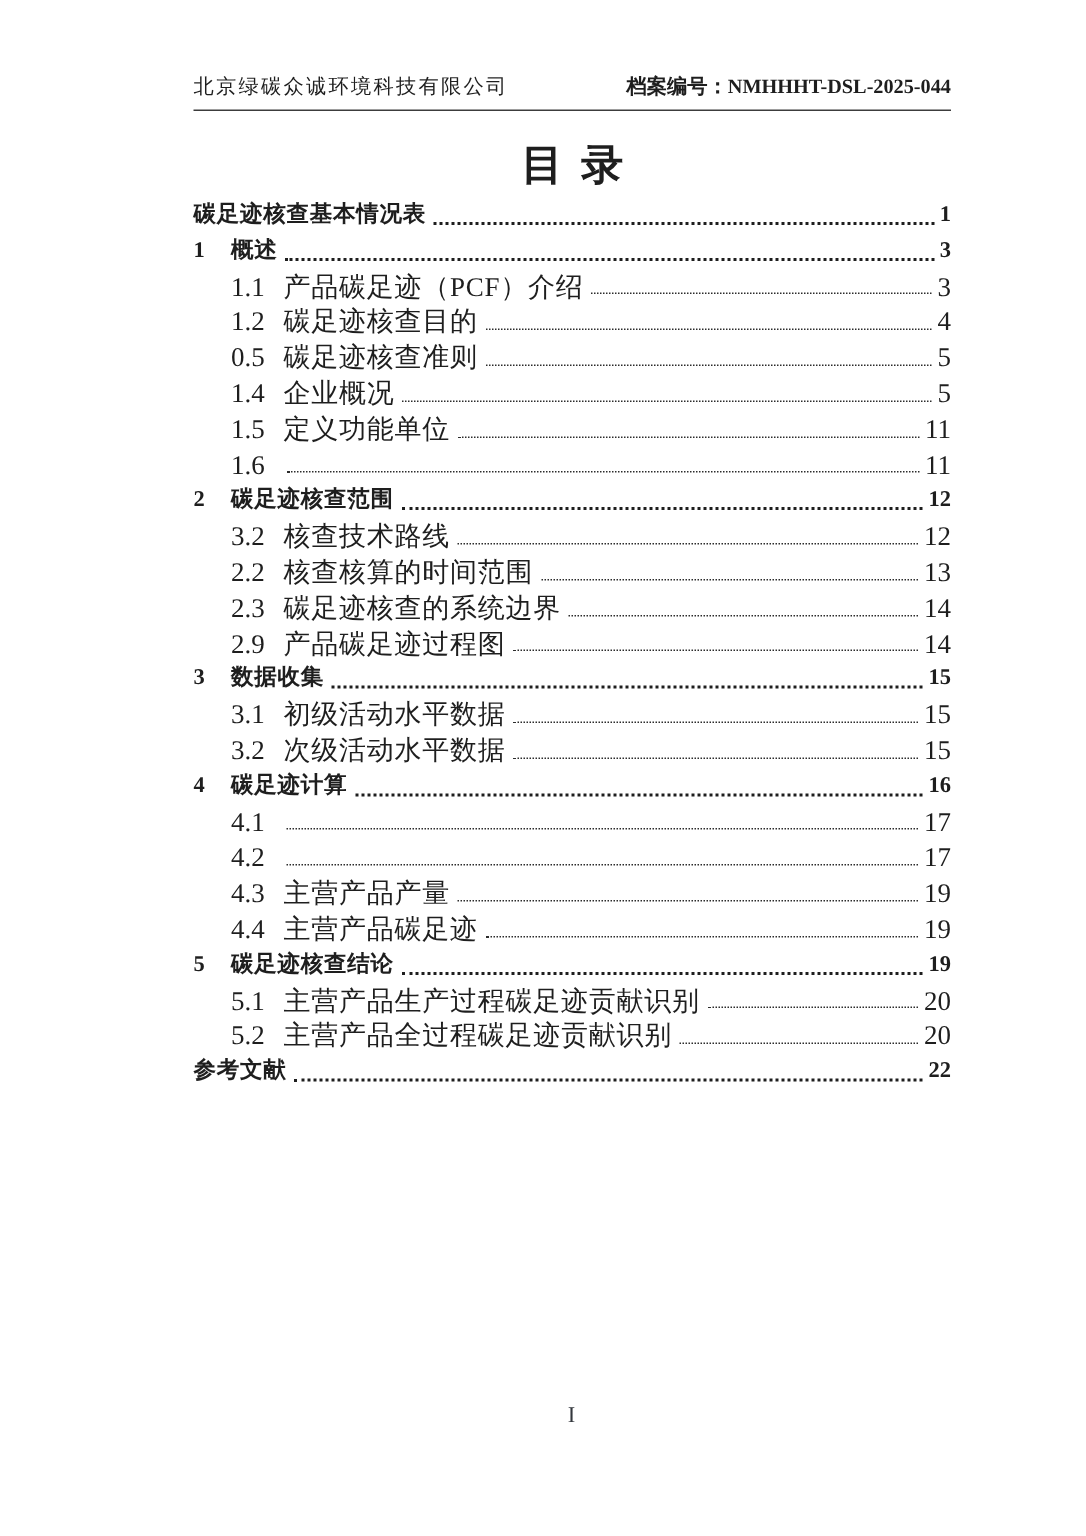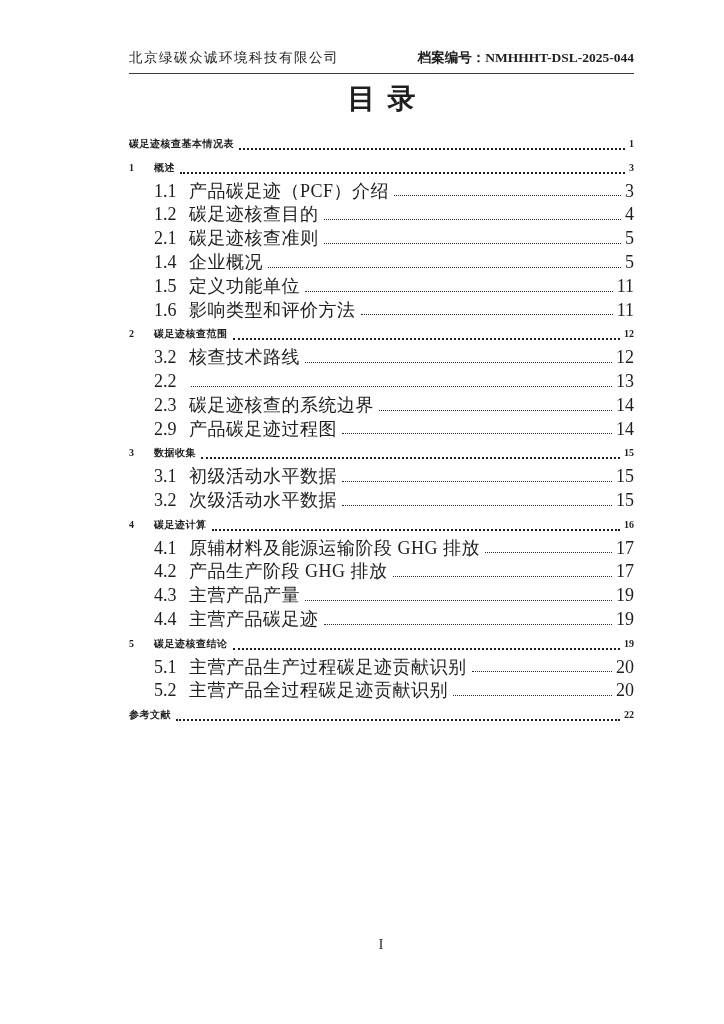--- a/index.html
+++ b/index.html
@@ -29,21 +29,21 @@
     font-size: 13.5px;
     padding-bottom: 6px;
     border-bottom: 1.6px solid #3c3c3c;
     white-space: nowrap;
   }
   .header .company { letter-spacing: 1.5px; }
   .header .archive { font-weight: bold; }
   
   .toc-title {
     position: absolute;
-    top: 80px;
+    top: 92px;
     left: 110px;
     width: 505px;
     margin: 0;
     text-align: center;
     font-size: 28px;
     font-weight: bold;
     letter-spacing: 12px;
     padding-left: 12px;
     box-sizing: border-box;
     line-height: 38px;
@@ -77,21 +77,21 @@
   }
   .toc-row .leader {
     flex: 1 1 auto;
     align-self: flex-end;
     height: 0;
     border-bottom: 1.7px dotted #2c2c2c;
     margin: 0 4px 7px 2px;
     min-width: 20px;
   }
   .toc-row .page-num { flex: 0 0 auto; }
-  .toc-row.bold { font-weight: bold; font-size: 10px; justify-content: center; }
+  .toc-row.bold { font-weight: bold; font-size: 15px; justify-content: center; }
   .toc-row.bold .leader {
     border-bottom: 2.6px dotted #1e1e1e;
     margin-bottom: 6px;
   }
   
   .footer {
     position: absolute;
     top: 936px;
     left: 0;
     width: 724px;
@@ -130,57 +130,57 @@
         <span class="leader"></span>
         <span class="page-num">3</span>
       </div>
       <div class="toc-row lv2">
         <span class="num">1.2</span>
         <span class="label">碳足迹核查目的</span>
         <span class="leader"></span>
         <span class="page-num">4</span>
       </div>
       <div class="toc-row lv2">
-        <span class="num">2.1</span>
+        <span class="num">0.5</span>
         <span class="label">碳足迹核查准则</span>
         <span class="leader"></span>
         <span class="page-num">5</span>
       </div>
       <div class="toc-row lv2">
         <span class="num">1.4</span>
         <span class="label">企业概况</span>
         <span class="leader"></span>
         <span class="page-num">5</span>
       </div>
       <div class="toc-row lv2">
         <span class="num">1.5</span>
         <span class="label">定义功能单位</span>
         <span class="leader"></span>
         <span class="page-num">11</span>
       </div>
       <div class="toc-row lv2">
         <span class="num">1.6</span>
-        <span class="label">影响类型和评价方法</span>
         <span class="leader"></span>
         <span class="page-num">11</span>
       </div>
       <div class="toc-row lv1 bold">
         <span class="num">2</span>
         <span class="label">碳足迹核查范围</span>
         <span class="leader"></span>
         <span class="page-num">12</span>
       </div>
       <div class="toc-row lv2">
         <span class="num">3.2</span>
         <span class="label">核查技术路线</span>
         <span class="leader"></span>
         <span class="page-num">12</span>
       </div>
       <div class="toc-row lv2">
         <span class="num">2.2</span>
+        <span class="label">核查核算的时间范围</span>
         <span class="leader"></span>
         <span class="page-num">13</span>
       </div>
       <div class="toc-row lv2">
         <span class="num">2.3</span>
         <span class="label">碳足迹核查的系统边界</span>
         <span class="leader"></span>
         <span class="page-num">14</span>
       </div>
       <div class="toc-row lv2">
@@ -208,27 +208,25 @@
         <span class="page-num">15</span>
       </div>
       <div class="toc-row lv1 bold">
         <span class="num">4</span>
         <span class="label">碳足迹计算</span>
         <span class="leader"></span>
         <span class="page-num">16</span>
       </div>
       <div class="toc-row lv2">
         <span class="num">4.1</span>
-        <span class="label">原辅材料及能源运输阶段 GHG 排放</span>
         <span class="leader"></span>
         <span class="page-num">17</span>
       </div>
       <div class="toc-row lv2">
         <span class="num">4.2</span>
-        <span class="label">产品生产阶段 GHG 排放</span>
         <span class="leader"></span>
         <span class="page-num">17</span>
       </div>
       <div class="toc-row lv2">
         <span class="num">4.3</span>
         <span class="label">主营产品产量</span>
         <span class="leader"></span>
         <span class="page-num">19</span>
       </div>
       <div class="toc-row lv2">

